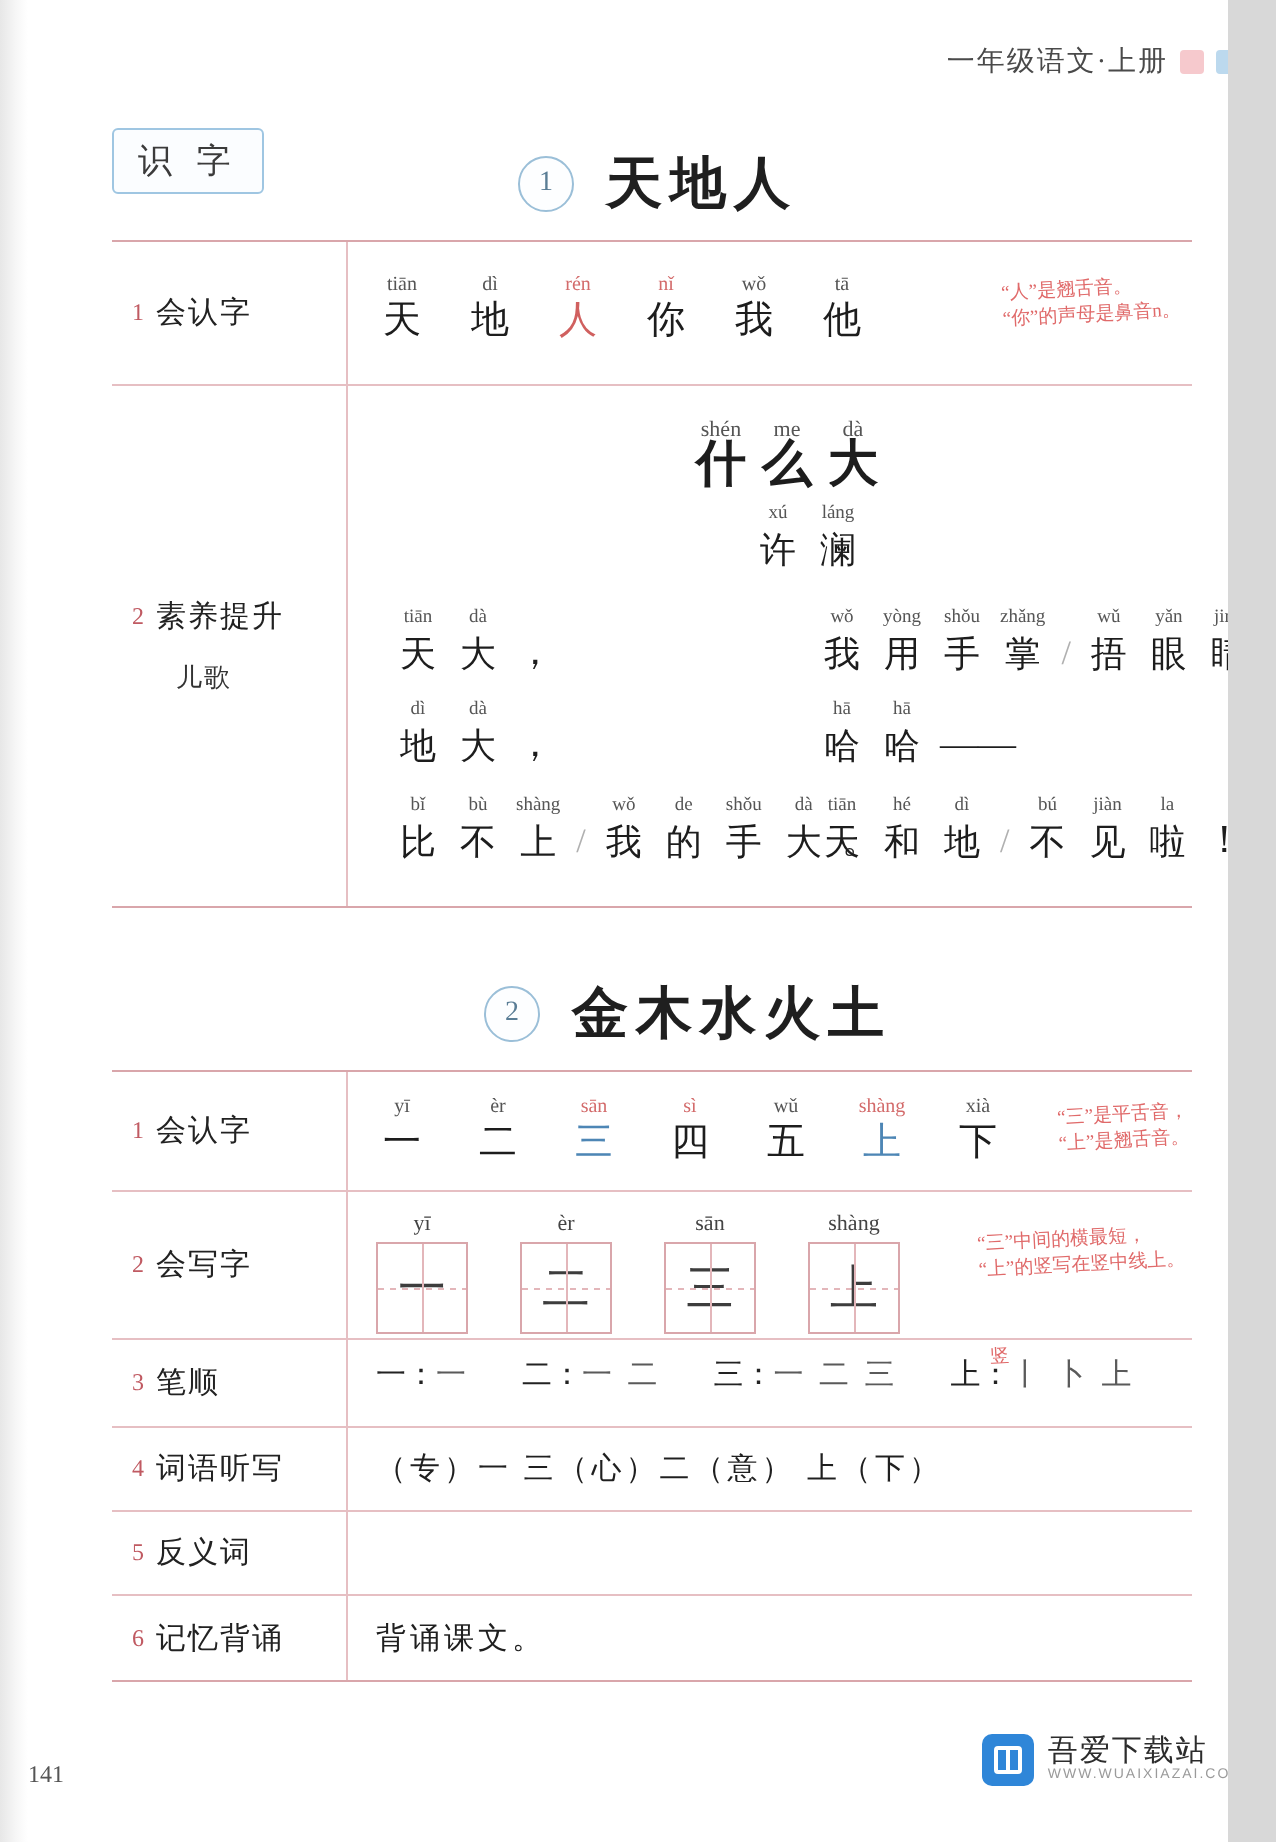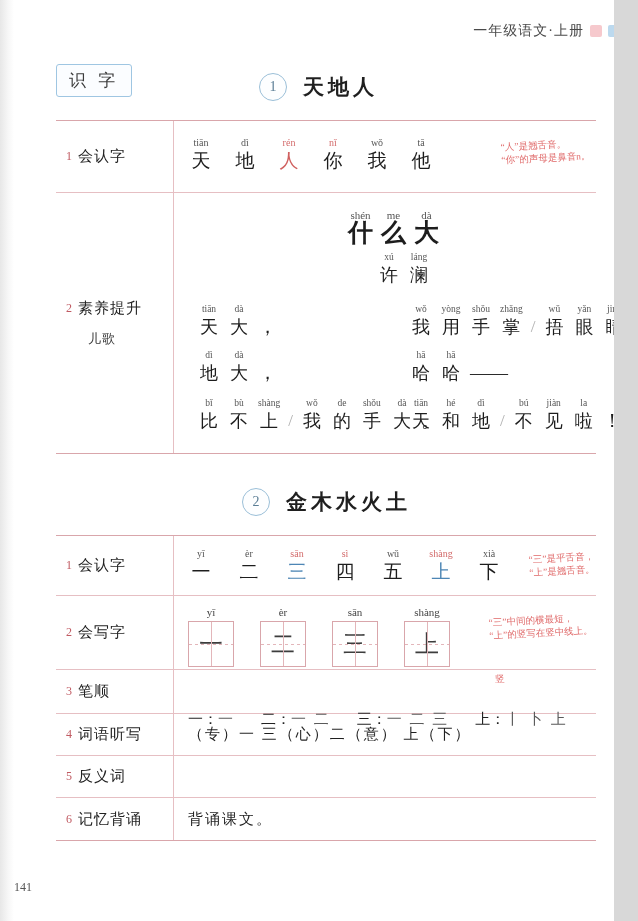--- a/index.html
+++ b/index.html
@@ -84,21 +84,21 @@
     border-radius: 50%;
     border: 1.4px solid #9bbfd8;
     color: #5a7d95;
     font-size: 14px;
     display: flex; align-items: center; justify-content: center;
     font-family: "Liberation Serif", serif;
     background: #fdfeff;
   }
   .lesson-name {
     font-family: Liberation Mono, monospace;
-    font-size: 21px;
+    font-size: 28px;
     font-weight: bold;
     color: #1f1f1f;
     letter-spacing: 4px;
   }
 
   
   .tbl {
     position: absolute;
     border-top: 1px solid #d9a6ab;
     border-bottom: 1px solid #d9a6ab;
@@ -256,21 +256,20 @@
 
   
   .stroke-row {
     display: flex;
     align-items: center;
     gap: 26px;
     font-family: "Liberation Serif", serif;
     font-size: 15px;
     color: #222;
     flex-wrap: wrap;
-    margin-top: 32px;
   }
   .stroke-item { white-space: nowrap; }
   .stroke-item .k { color: #222; }
   .stroke-item .s { color: #5a5a5a; letter-spacing: 2px; }
 
   .plain-row {
     font-family: "Liberation Serif", serif;
     font-size: 15px;
     color: #1f1f1f;
     letter-spacing: 2px;
@@ -709,15 +708,22 @@
           <span class="idx">6</span>
           <span class="left-text">记忆背诵</span>
         </div>
         <div class="cell-right">
           <div class="plain-row">背诵课文。</div>
         </div>
       </div>
     </div>
 
     <div class="page-no">141</div>
+    <div class="watermark">
+      <div class="wm-icon"></div>
+      <div class="wm-text">
+        <span class="wm-main">吾爱下载站</span>
+        <span class="wm-sub">WWW.WUAIXIAZAI.COM</span>
+      </div>
+    </div>
 
   </div>
 </div>
 
 </body></html>

